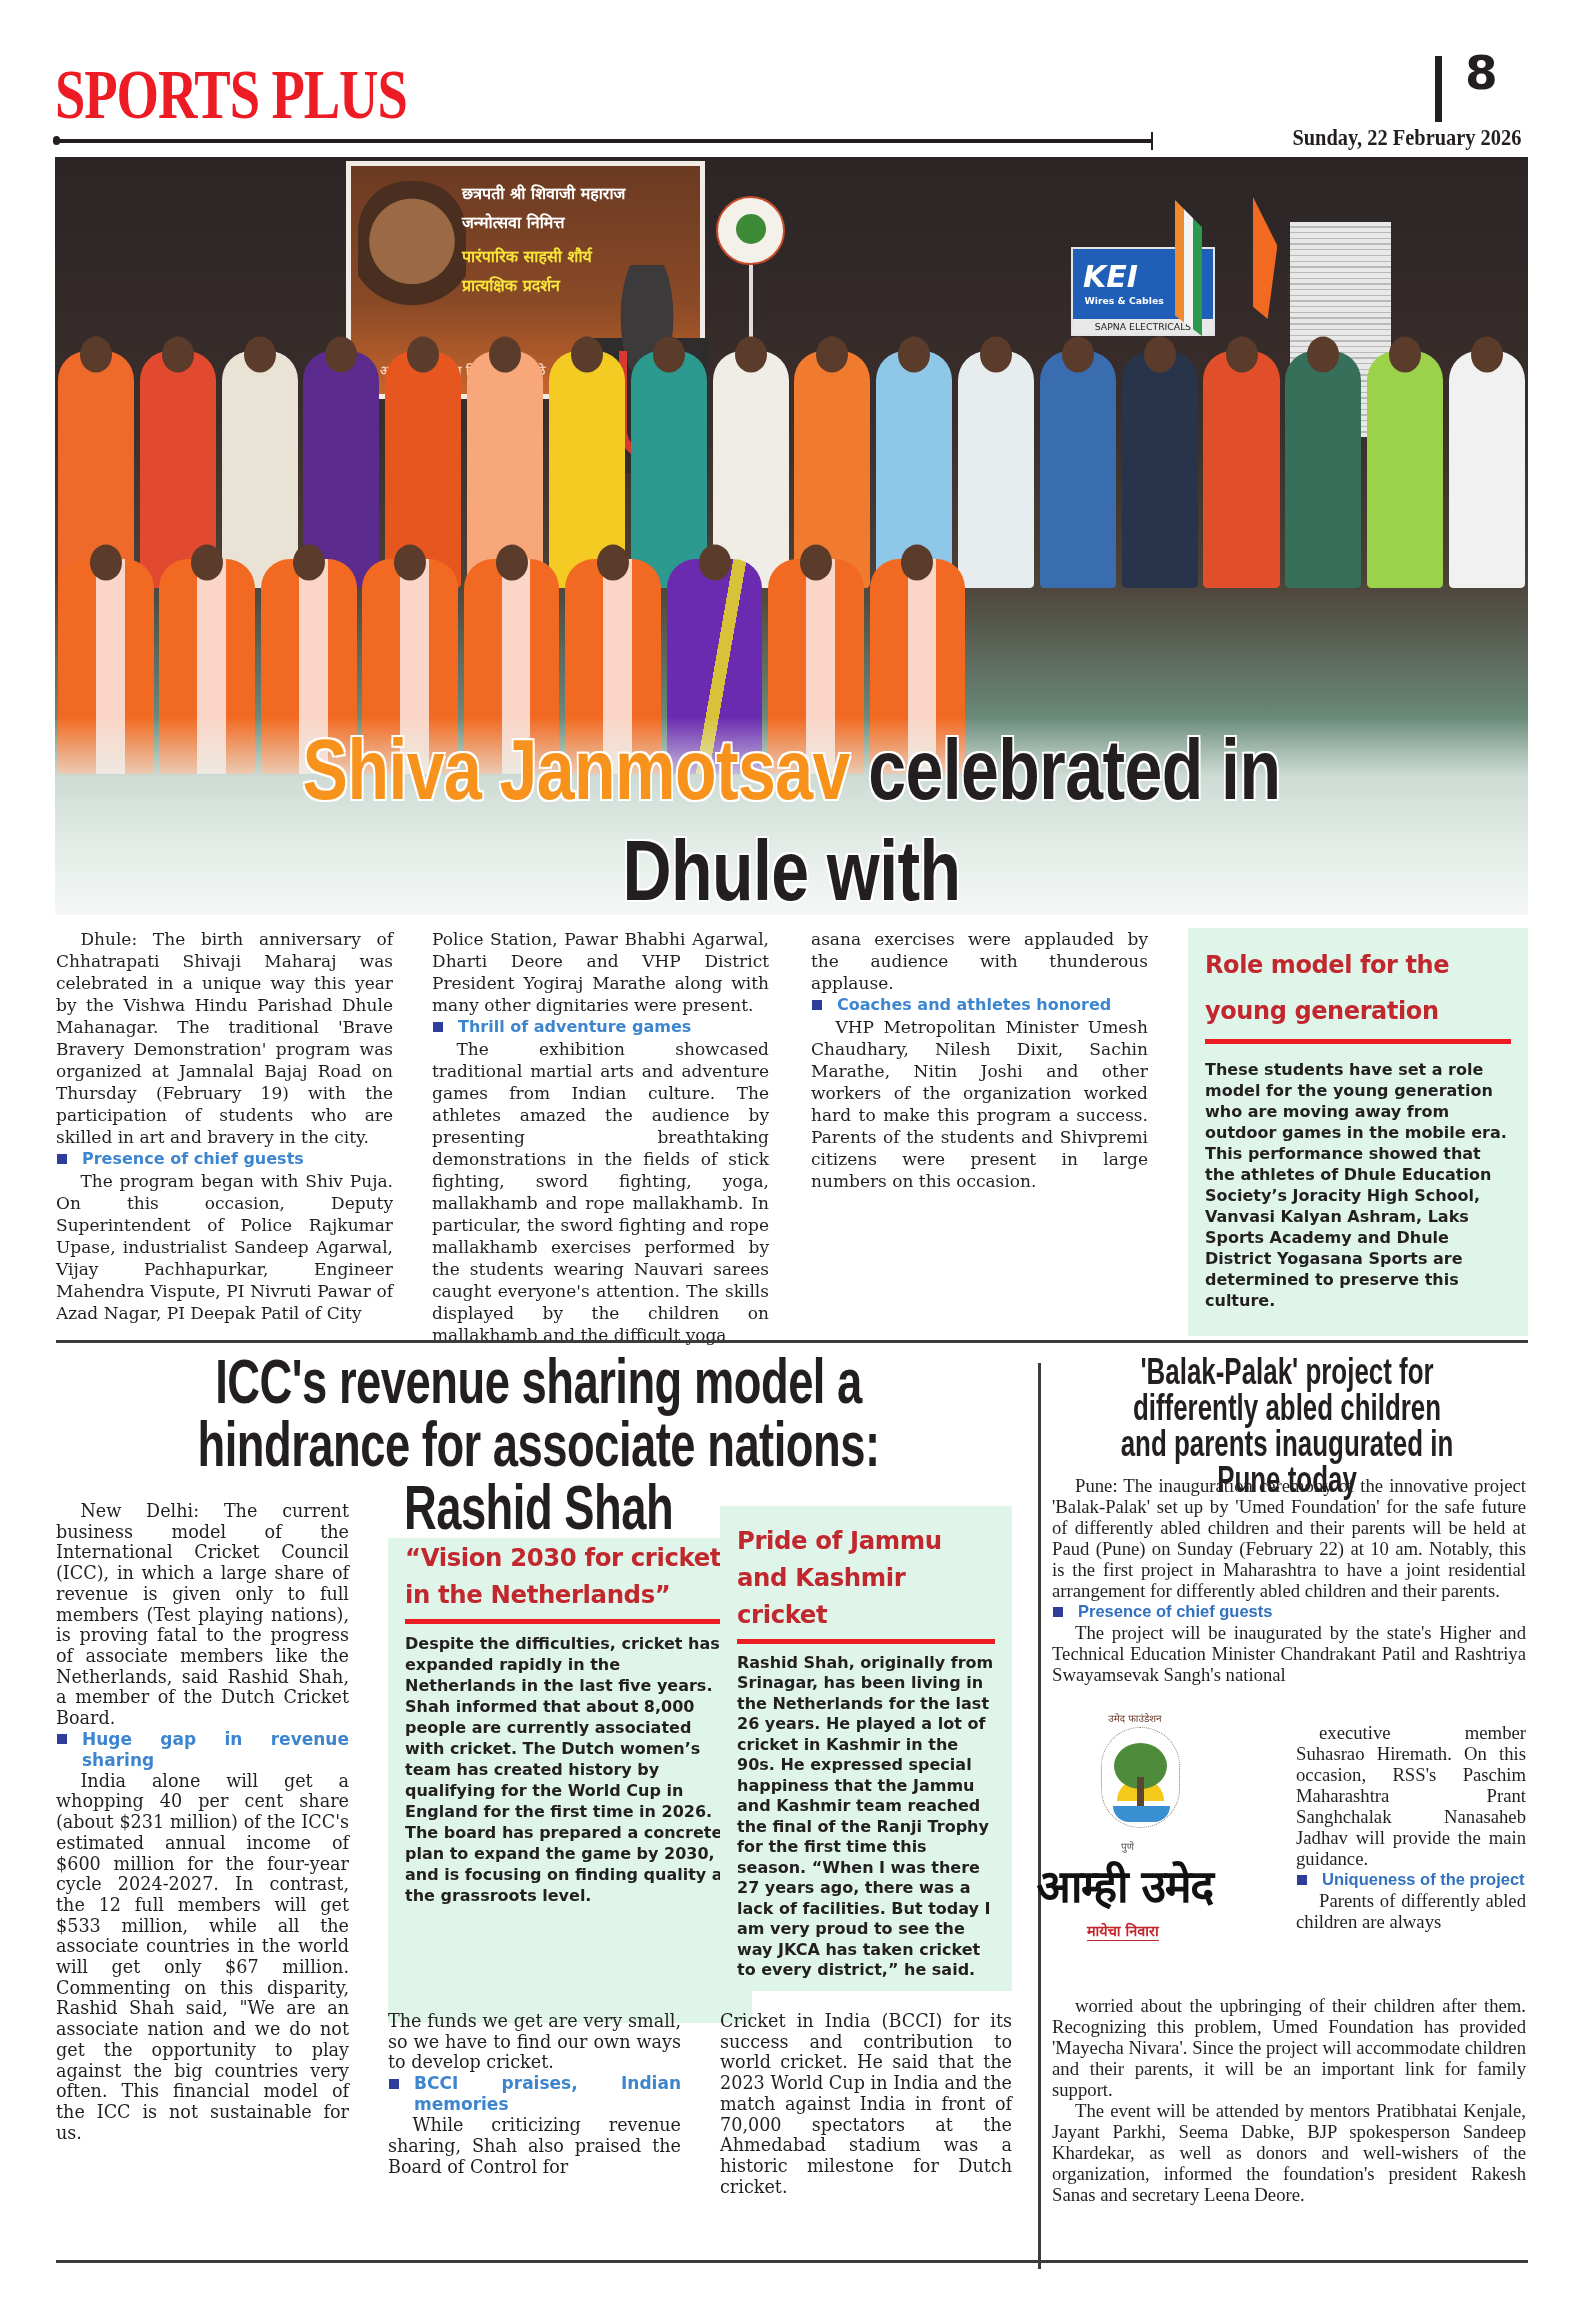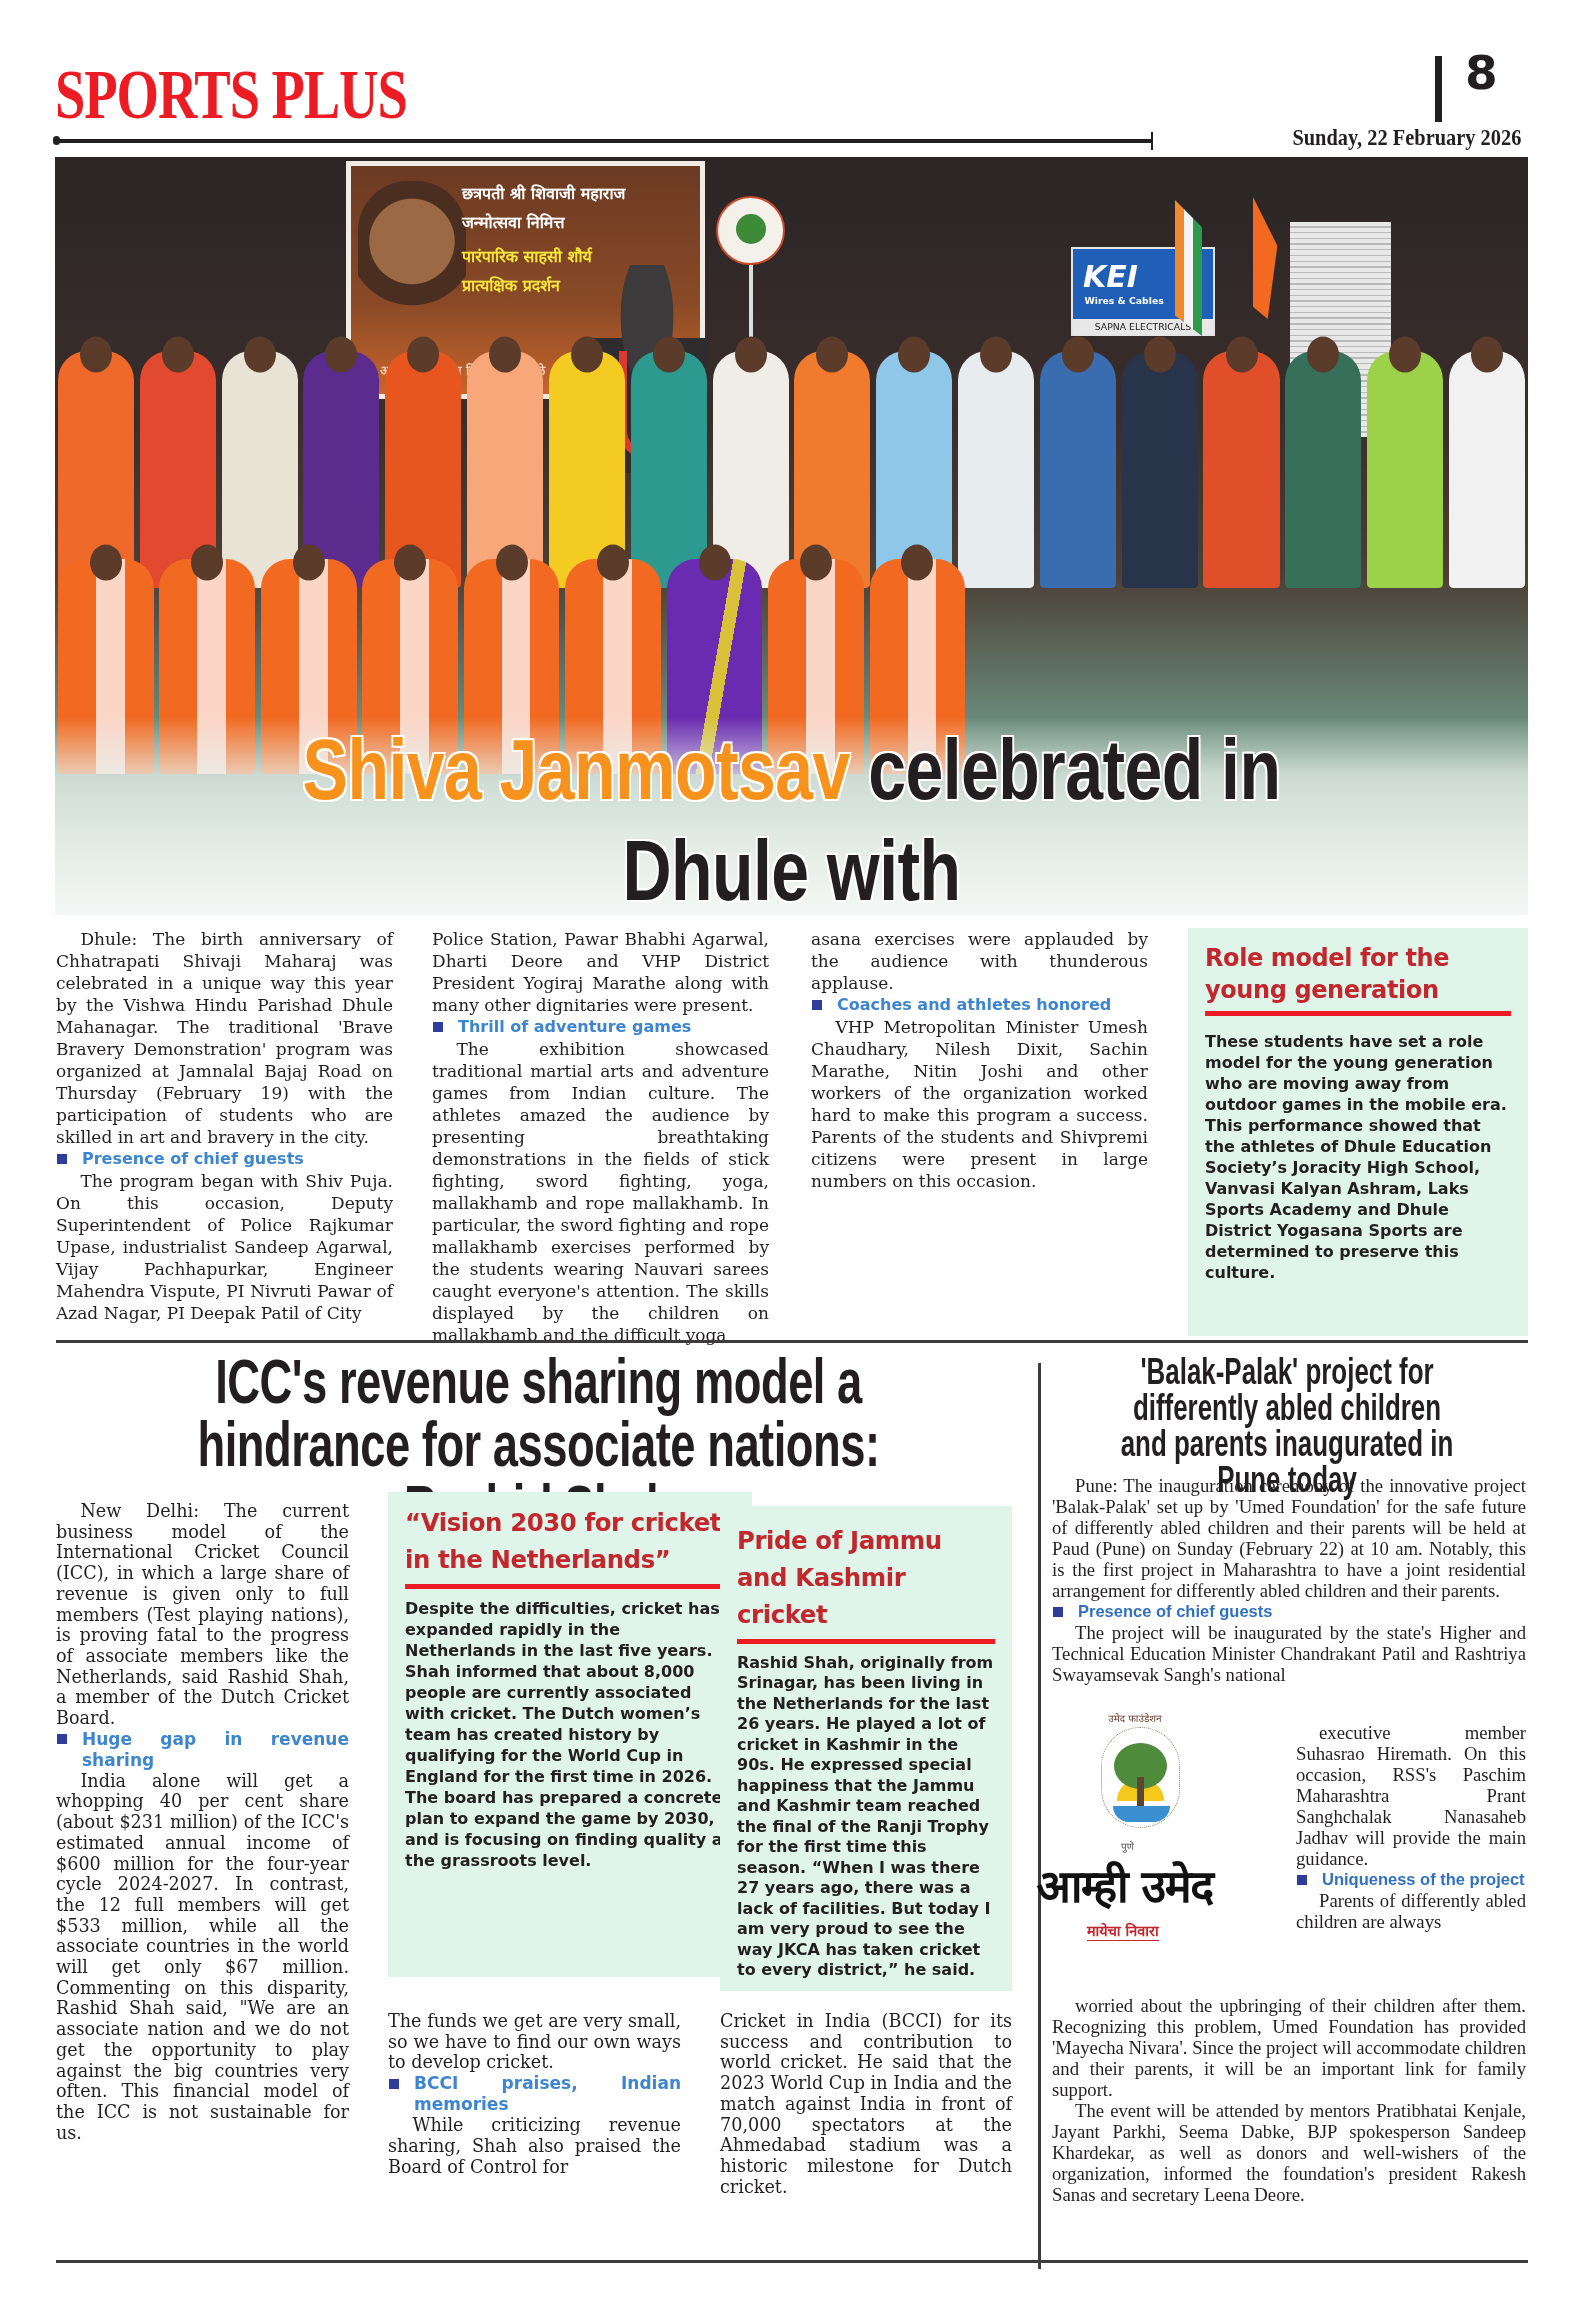--- a/index.html
+++ b/index.html
@@ -249,38 +249,38 @@
     <p class="noindent">Police Station, Pawar Bhabhi Agarwal, Dharti Deore and VHP District President Yogiraj Marathe along with many other dignitaries were present.</p>
     <div class="subhead">Thrill of adventure games</div>
     <p>The exhibition showcased traditional martial arts and adventure games from Indian culture. The athletes amazed the audience by presenting breathtaking demonstrations in the fields of stick fighting, sword fighting, yoga, mallakhamb and rope mallakhamb. In particular, the sword fighting and rope mallakhamb exercises performed by the students wearing Nauvari sarees caught everyone's attention. The skills displayed by the children on mallakhamb and the difficult yoga</p>
   </div>
   <div class="col" style="left:811px;top:928px;width:337px">
     <p class="noindent">asana exercises were applauded by the audience with thunderous applause.</p>
     <div class="subhead">Coaches and athletes honored</div>
     <p>VHP Metropolitan Minister Umesh Chaudhary, Nilesh Dixit, Sachin Marathe, Nitin Joshi and other workers of the organization worked hard to make this program a success. Parents of the students and Shivpremi citizens were present in large numbers on this occasion.</p>
   </div>
   <aside class="box" style="left:1188px;top:928px;width:340px;height:408px;padding:14.4px 17px">
-    <div class="box-title" style="font-size:24px;line-height:32px">Role model for the young generation</div>
+    <div class="box-title" style="font-size:24px;line-height:46px">Role model for the young generation</div>
     <div class="box-rule" style="margin:4.3px 0 14.4px"></div>
     <div class="box-body" style="font-size:16px;line-height:21px">These students have set a role model for the young generation who are moving away from outdoor games in the mobile era. This performance showed that the athletes of Dhule Education Society’s Joracity High School, Vanvasi Kalyan Ashram, Laks Sports Academy and Dhule District Yogasana Sports are determined to preserve this culture.</div>
   </aside>
 </article>
 
 <div class="hrule" style="left:56px;top:1340px;width:1472px"></div>
 <div class="vrule" style="left:1038px;top:1363px;height:906px"></div>
 
 <article>
   <h2 class="icc-headline">ICC's revenue sharing model a hindrance for associate nations: Rashid Shah</h2>
   <div class="col" style="left:56px;top:1501px;width:293px;font-size:17.6px;line-height:20.7px">
     <p>New Delhi: The current business model of the International Cricket Council (ICC), in which a large share of revenue is given only to full members (Test playing nations), is proving fatal to the progress of associate members like the Netherlands, said Rashid Shah, a member of the Dutch Cricket Board.</p>
     <div class="subhead" style="font-size:17px;line-height:21px">Huge gap in revenue sharing</div>
     <p>India alone will get a whopping 40 per cent share (about $231 million) of the ICC's estimated annual income of $600 million for the four-year cycle 2024-2027. In contrast, the 12 full members will get $533 million, while all the associate countries in the world will get only $67 million. Commenting on this disparity, Rashid Shah said, "We are an associate nation and we do not get the opportunity to play against the big countries very often. This financial model of the ICC is not sustainable for us.</p>
   </div>
 
-  <aside class="box" style="left:388px;top:1492px;width:364px;height:485px;padding:12px 17px">
+  <aside class="box" style="left:388px;top:1538px;width:364px;height:485px;padding:1px 17px">
     <div class="box-title">“Vision 2030 for cricket in the Netherlands”</div>
     <div class="box-rule" style="margin:5.7px 0 8.6px"></div>
     <div class="box-body" style="font-size:16px;line-height:21px">Despite the difficulties, cricket has expanded rapidly in the Netherlands in the last five years. Shah informed that about 8,000 people are currently associated with cricket. The Dutch women’s team has created history by qualifying for the World Cup in England for the first time in 2026. The board has prepared a concrete plan to expand the game by 2030, and is focusing on finding quality at the grassroots level.</div>
   </aside>
   <div class="col" style="left:388px;top:2011px;width:293px;font-size:17.6px;line-height:20.7px">
     <p class="noindent">The funds we get are very small, so we have to find our own ways to develop cricket.</p>
     <div class="subhead" style="font-size:17px;line-height:21px">BCCI praises, Indian memories</div>
     <p>While criticizing revenue sharing, Shah also praised the Board of Control for</p>
   </div>
 

